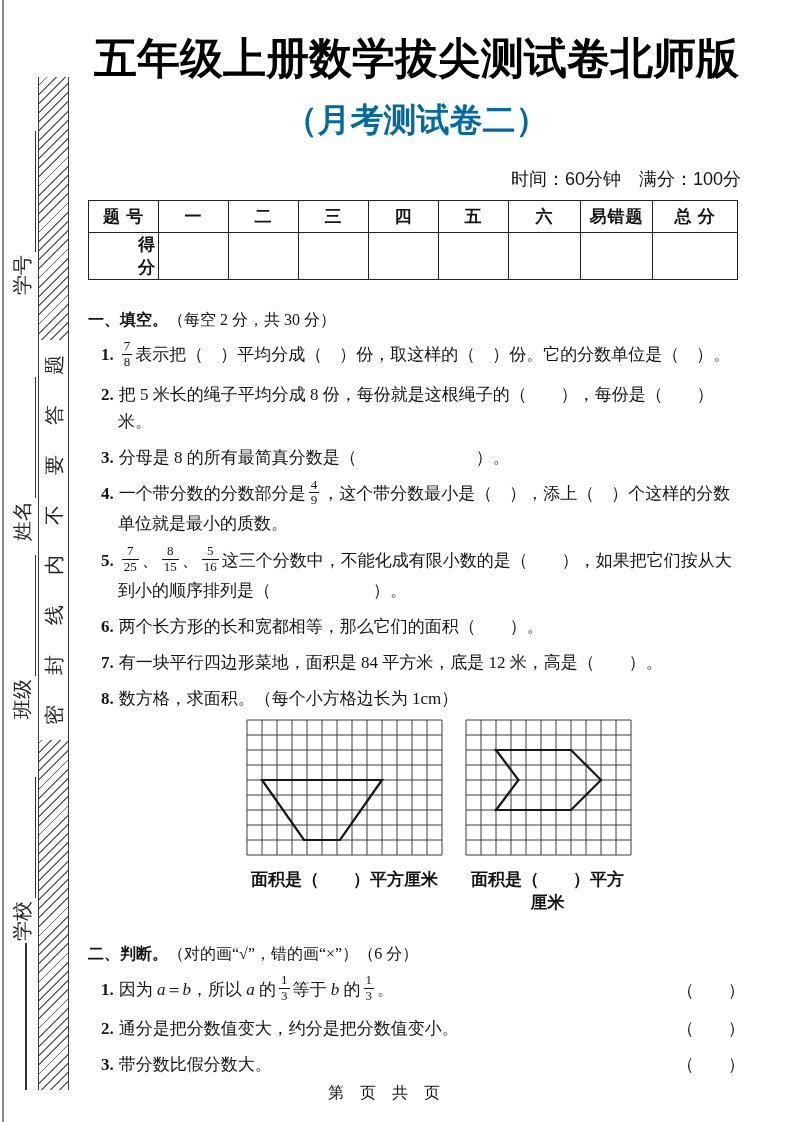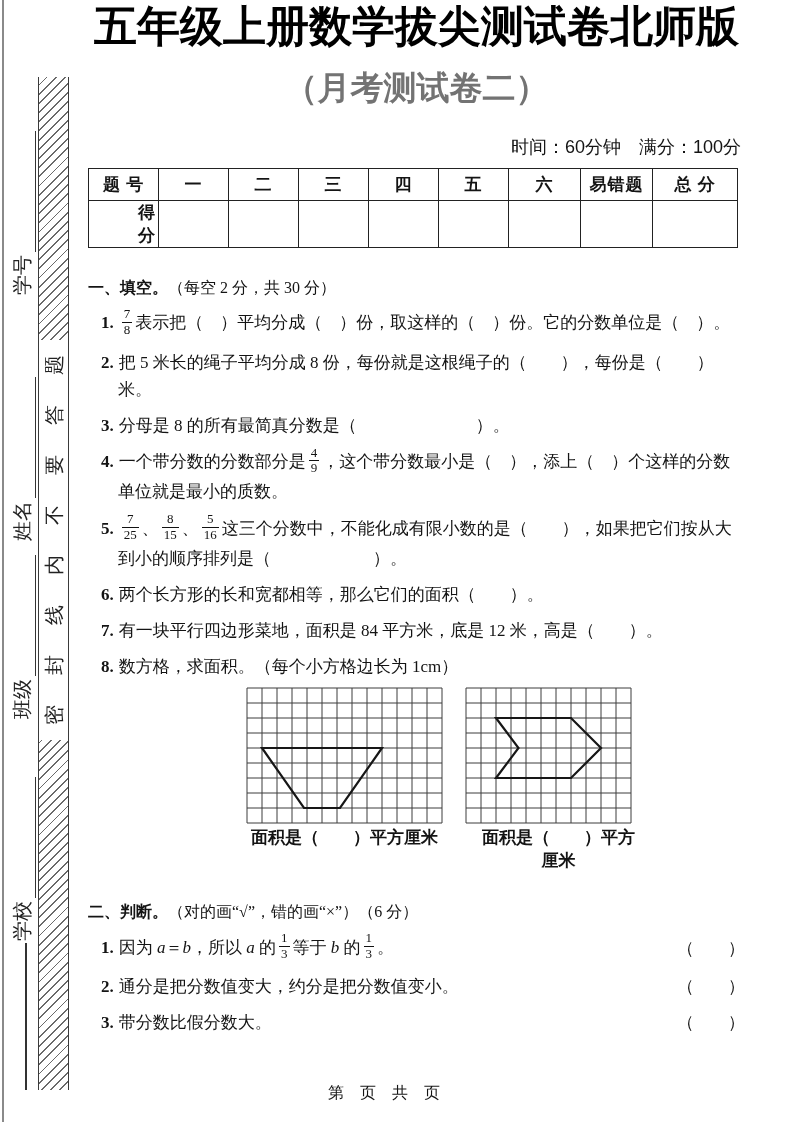--- a/index.html
+++ b/index.html
@@ -21,24 +21,24 @@
                font-size:20px; color:#222; transform:rotate(-90deg); }
 
   
   .side-label { position:absolute; left:-59px; width:164px; height:26px; transform:rotate(-90deg);
                 font-size:20px; color:#222; display:flex; align-items:flex-end; }
   .side-label .blank { flex:1; border-bottom:1.6px solid #333; height:70%; margin-left:3px; }
   .side-line { position:absolute; left:25px; top:943px; width:1.6px; height:147px; background:#333; }
 
   
   .main { position:absolute; left:88px; top:0; width:657px; }
-  .title { font-family:"Liberation Sans","DejaVu Sans",sans-serif; font-weight:900;
+  .title { margin-top:32px; font-family:"Liberation Sans","DejaVu Sans",sans-serif; font-weight:900;
            font-size:43px; line-height:1.25; text-align:center; color:#000; }
   .subtitle { margin-top:13px; font-family:"Liberation Sans","DejaVu Sans",sans-serif; font-weight:900;
-              font-size:33px; line-height:1.3; text-align:center; color:#737373; }
+              font-size:33px; line-height:1.3; text-align:center; color:#0369a1; }
   .meta { margin-top:25px; text-align:right; font-size:18px; padding-right:4px;
           font-family:Liberation Sans, sans-serif; }
 
   table.score { width:650px; border-collapse:collapse; margin-top:9px; table-layout:fixed; }
   table.score td { border:1.6px solid #222; text-align:center; font-size:17px; font-weight:bold;
                    letter-spacing:1px; }
   table.score tr.r1 td { height:32px; }
   table.score tr.r2 td { height:29px;padding-left:47px; }
 
   .sec-head { margin-top:28px; font-size:16px; line-height:24px; }
@@ -47,21 +47,21 @@
   .q { margin-top:9px; font-size:17px; line-height:27px; padding-left:30px; text-indent:-17px; }
   .qnum { font-weight:bold; margin-right:5px; }
   .frac { display:inline-flex; flex-direction:column; text-align:center; vertical-align:middle;
           font-size:13px; line-height:1.15; margin:0 3px; position:relative; top:-2px; text-indent:0; }
   .frac .fn { border-bottom:1.2px solid #111; padding:0 2px; }
   .frac .fd { padding:0 2px; }
   i { font-style:italic; }
 
   .grid-row { display:flex; margin-left:158px; gap:22px; margin-top:7px; }
   svg.grid { display:block; }
-  .cap-row { display:flex; margin-left:158px; gap:32px; margin-top:2px; }
+  .cap-row { display:flex; margin-left:158px; gap:21px; margin-top:12px; }
   .cap { text-align:center; font-size:17px; font-weight:bold; }
   .cap.c1 { width:197px; }
   .cap.c2 { width:167px; }
 
   .jq { display:flex; justify-content:space-between; align-items:center; margin-top:9px;
         font-size:17px; line-height:27px; padding-left:13px; }
   .jq .jbody { flex:1; padding-right:10px; }
   .jq .jblank { white-space:nowrap; }
 
   .footer { position:absolute; left:0; top:1083px; width:768px; text-align:center; font-size:16px; }

